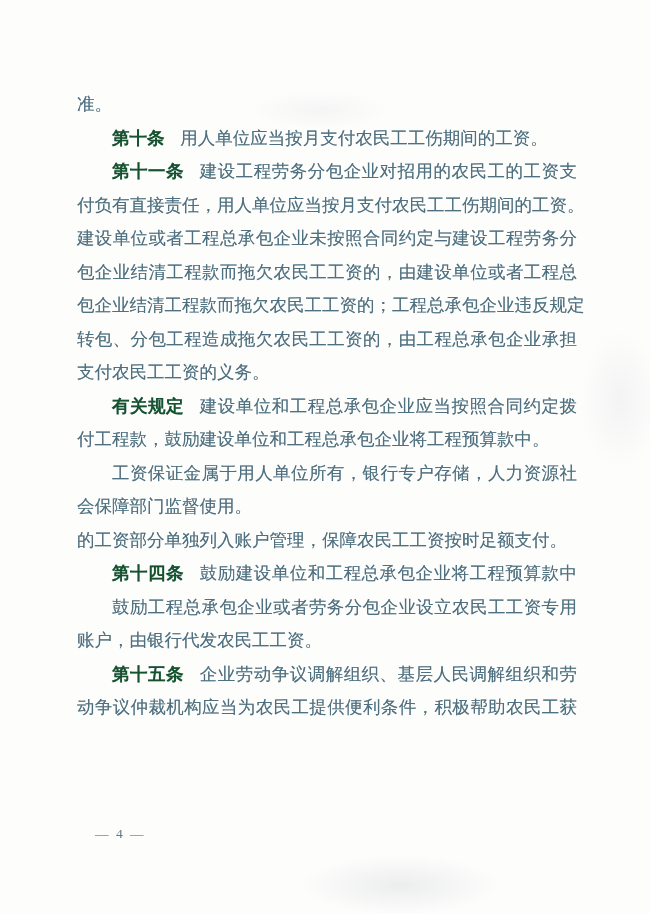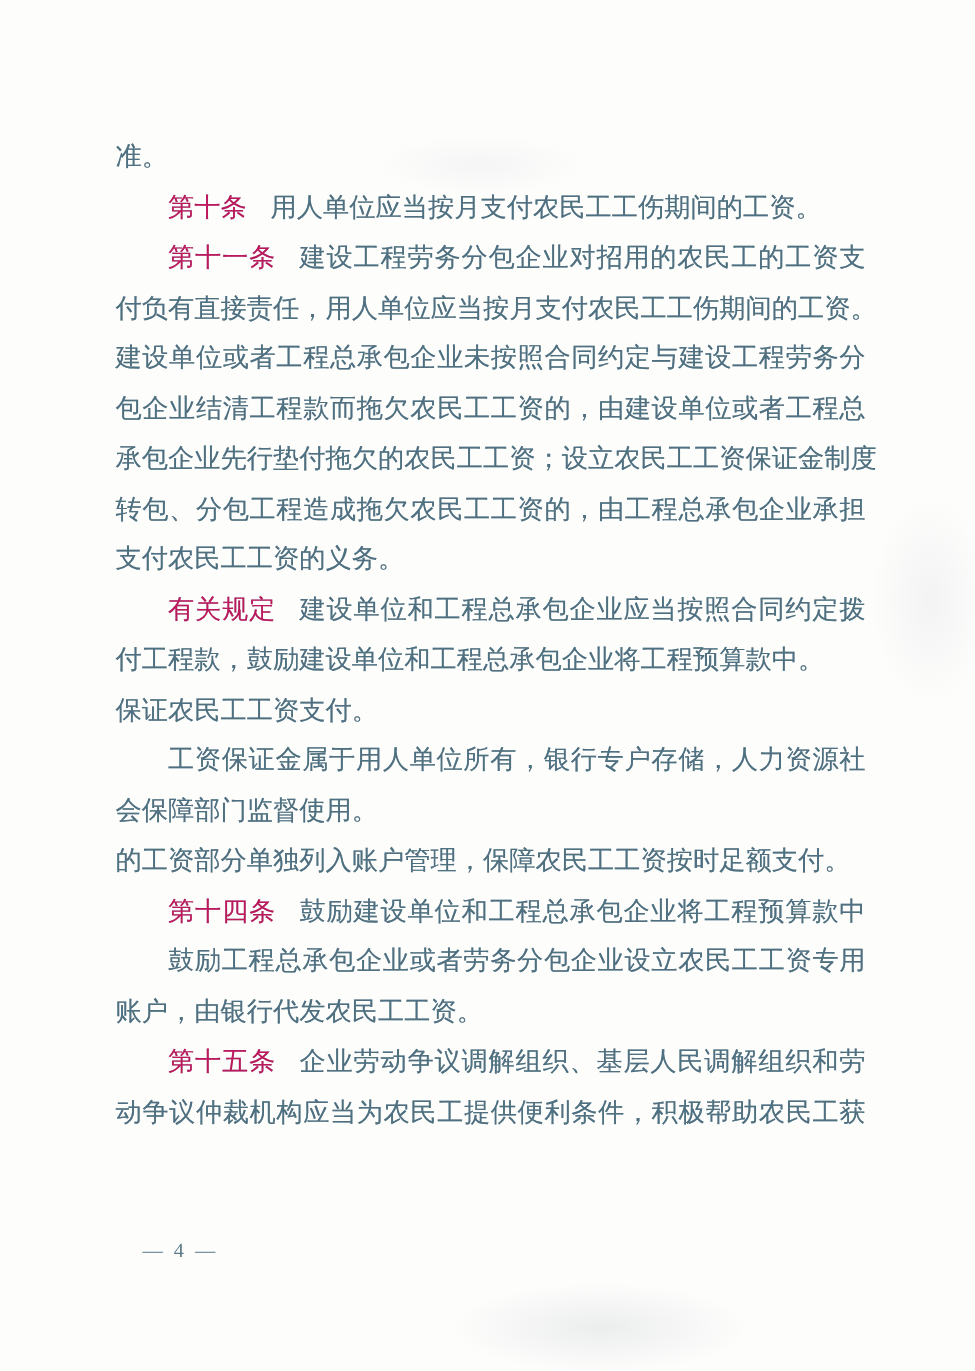--- a/index.html
+++ b/index.html
@@ -49,22 +49,22 @@
     text-align: justify;
     text-align-last: justify;
   }
   .line.last {
     text-align-last: left;
   }
   .line.first {
     text-indent: 2em;
   }
   .term {
-    font-weight: normal;
-    color: #be185d;
+    font-weight: bold;
+    color: #14532d;
     margin-right: 0.9em;
   }
   .pagenum {
     position: absolute;
     left: 95px;
     top: 824px;
     color: #5a7a87;
     font-size: 13.5px;
     line-height: 20px;
     letter-spacing: 2px;
@@ -78,26 +78,25 @@
   <div class="smudge s2"></div>
   <div class="smudge s3"></div>
 
   <div class="textblock">
       <div class="line last">准。</div>
       <div class="line first last"><span class="term">第十条</span>用人单位应当按月支付农民工工伤期间的工资。</div>
       <div class="line first"><span class="term">第十一条</span>建设工程劳务分包企业对招用的农民工的工资支</div>
       <div class="line">付负有直接责任，用人单位应当按月支付农民工工伤期间的工资。</div>
       <div class="line">建设单位或者工程总承包企业未按照合同约定与建设工程劳务分</div>
       <div class="line">包企业结清工程款而拖欠农民工工资的，由建设单位或者工程总</div>
-      <div class="line">承包企业先行垫付拖欠的农民工工资；设立农民工工资保证金制度</div>
+      <div class="line">包企业结清工程款而拖欠农民工工资的；工程总承包企业违反规定</div>
       <div class="line">转包、分包工程造成拖欠农民工工资的，由工程总承包企业承担</div>
       <div class="line last">支付农民工工资的义务。</div>
       <div class="line first"><span class="term">有关规定</span>建设单位和工程总承包企业应当按照合同约定拨</div>
       <div class="line last">付工程款，鼓励建设单位和工程总承包企业将工程预算款中。</div>
-      <div class="line last">保证农民工工资支付。</div>
       <div class="line first">工资保证金属于用人单位所有，银行专户存储，人力资源社</div>
       <div class="line last">会保障部门监督使用。</div>
       <div class="line last">的工资部分单独列入账户管理，保障农民工工资按时足额支付。</div>
       <div class="line first"><span class="term">第十四条</span>鼓励建设单位和工程总承包企业将工程预算款中</div>
       <div class="line first">鼓励工程总承包企业或者劳务分包企业设立农民工工资专用</div>
       <div class="line last">账户，由银行代发农民工工资。</div>
       <div class="line first"><span class="term">第十五条</span>企业劳动争议调解组织、基层人民调解组织和劳</div>
       <div class="line">动争议仲裁机构应当为农民工提供便利条件，积极帮助农民工获</div>
     </div>
 

